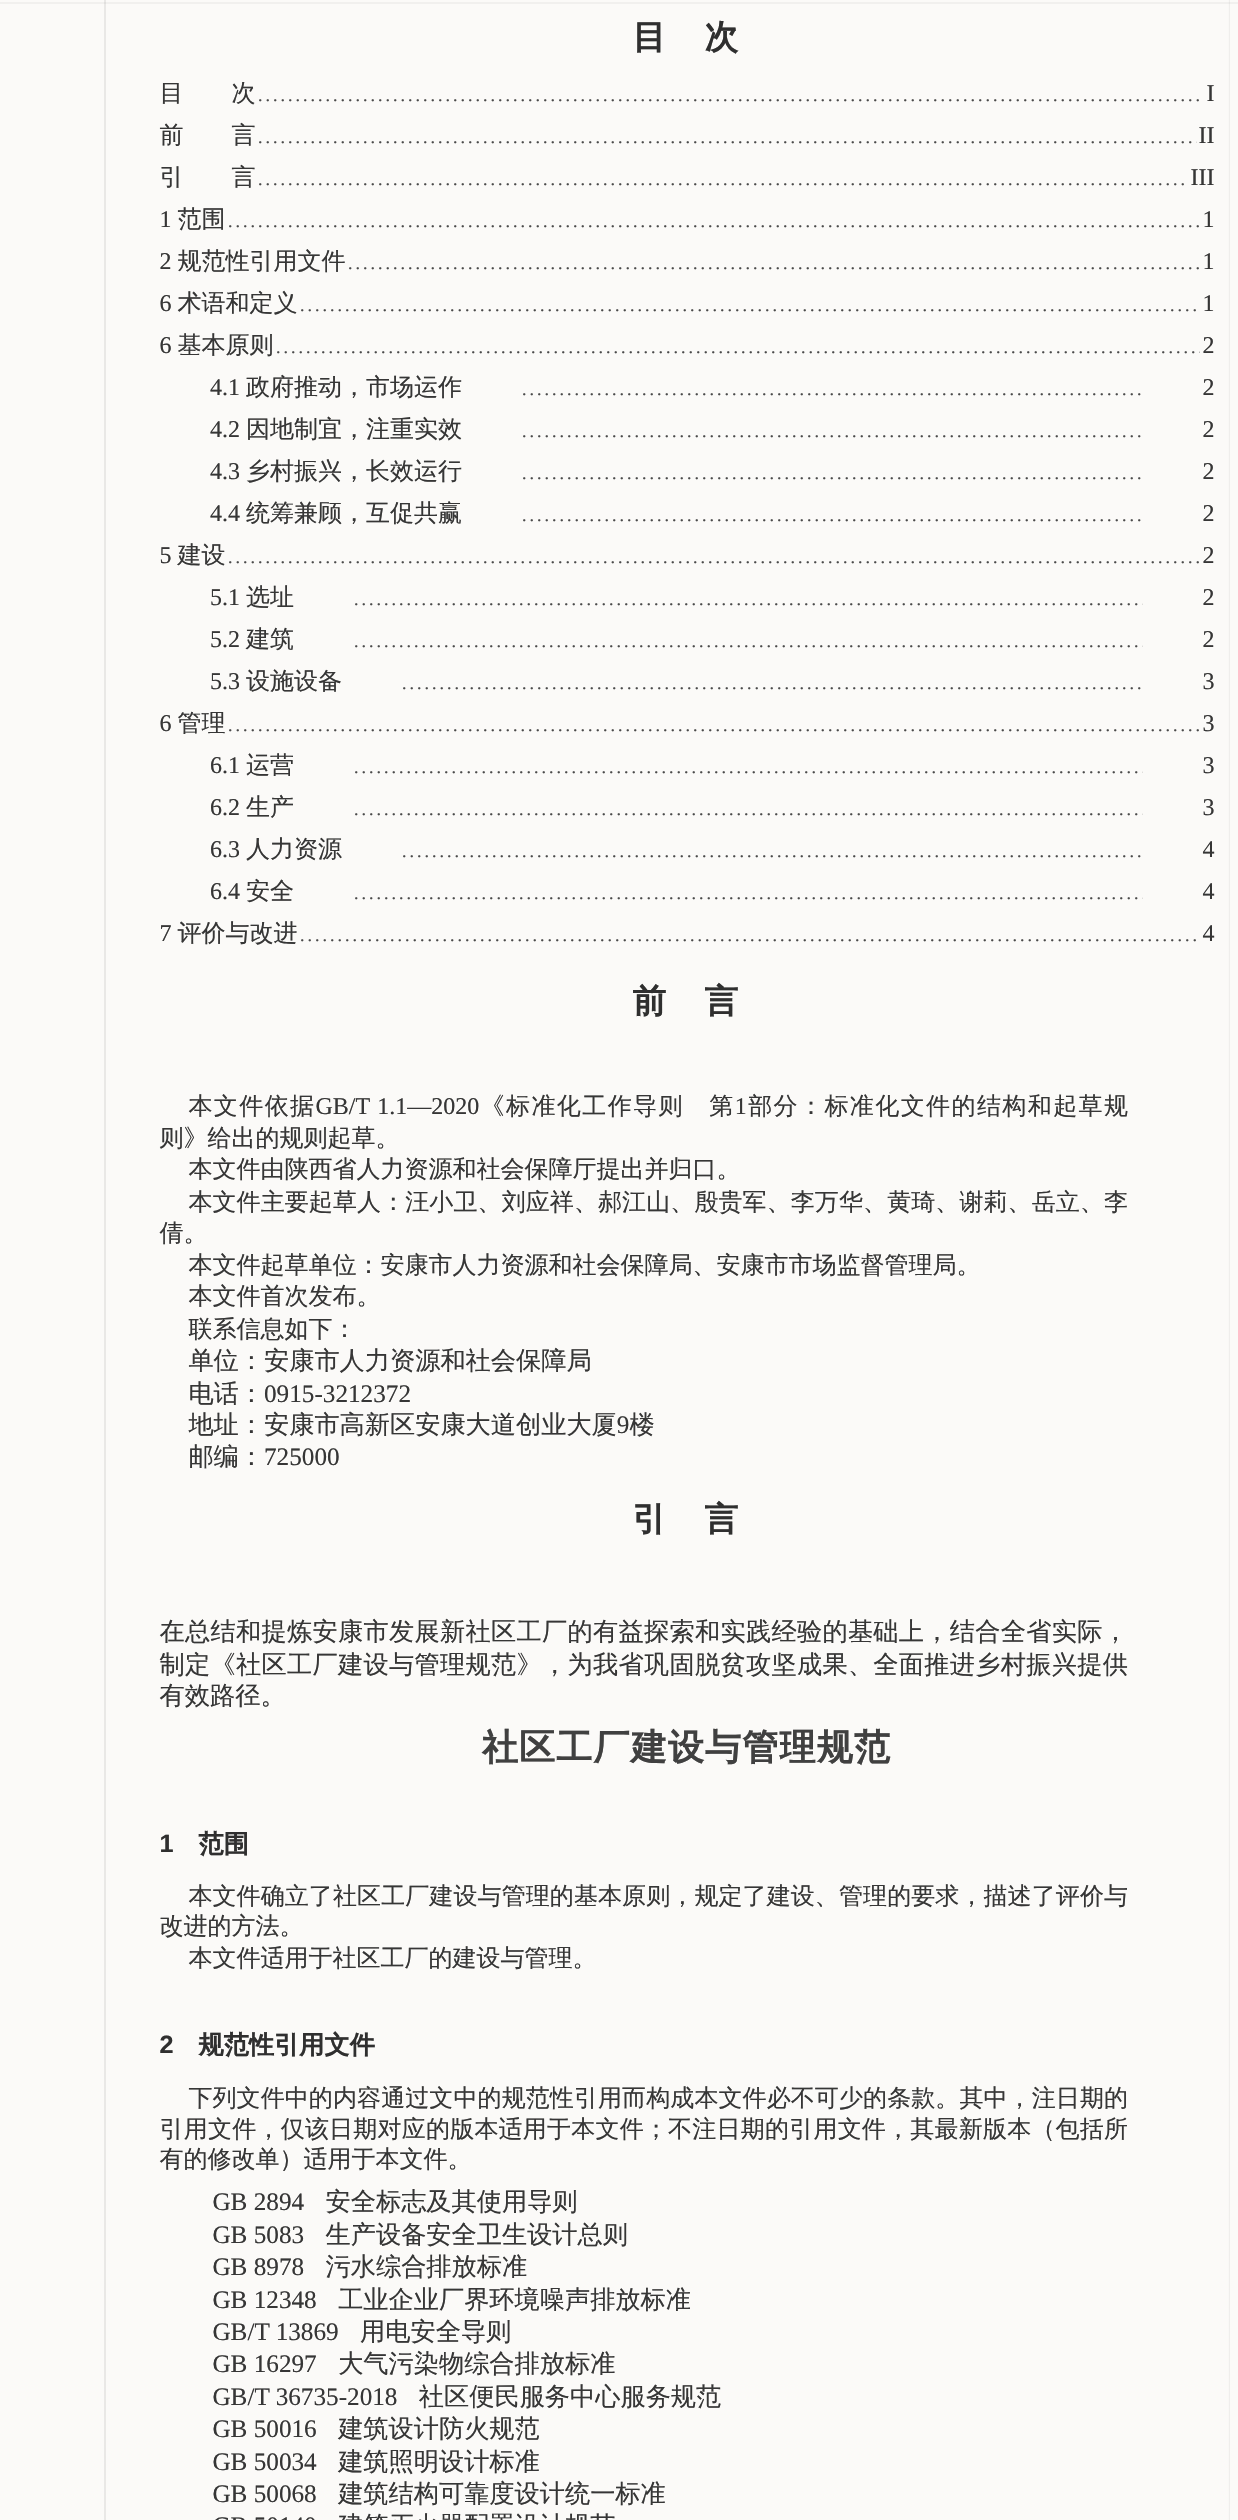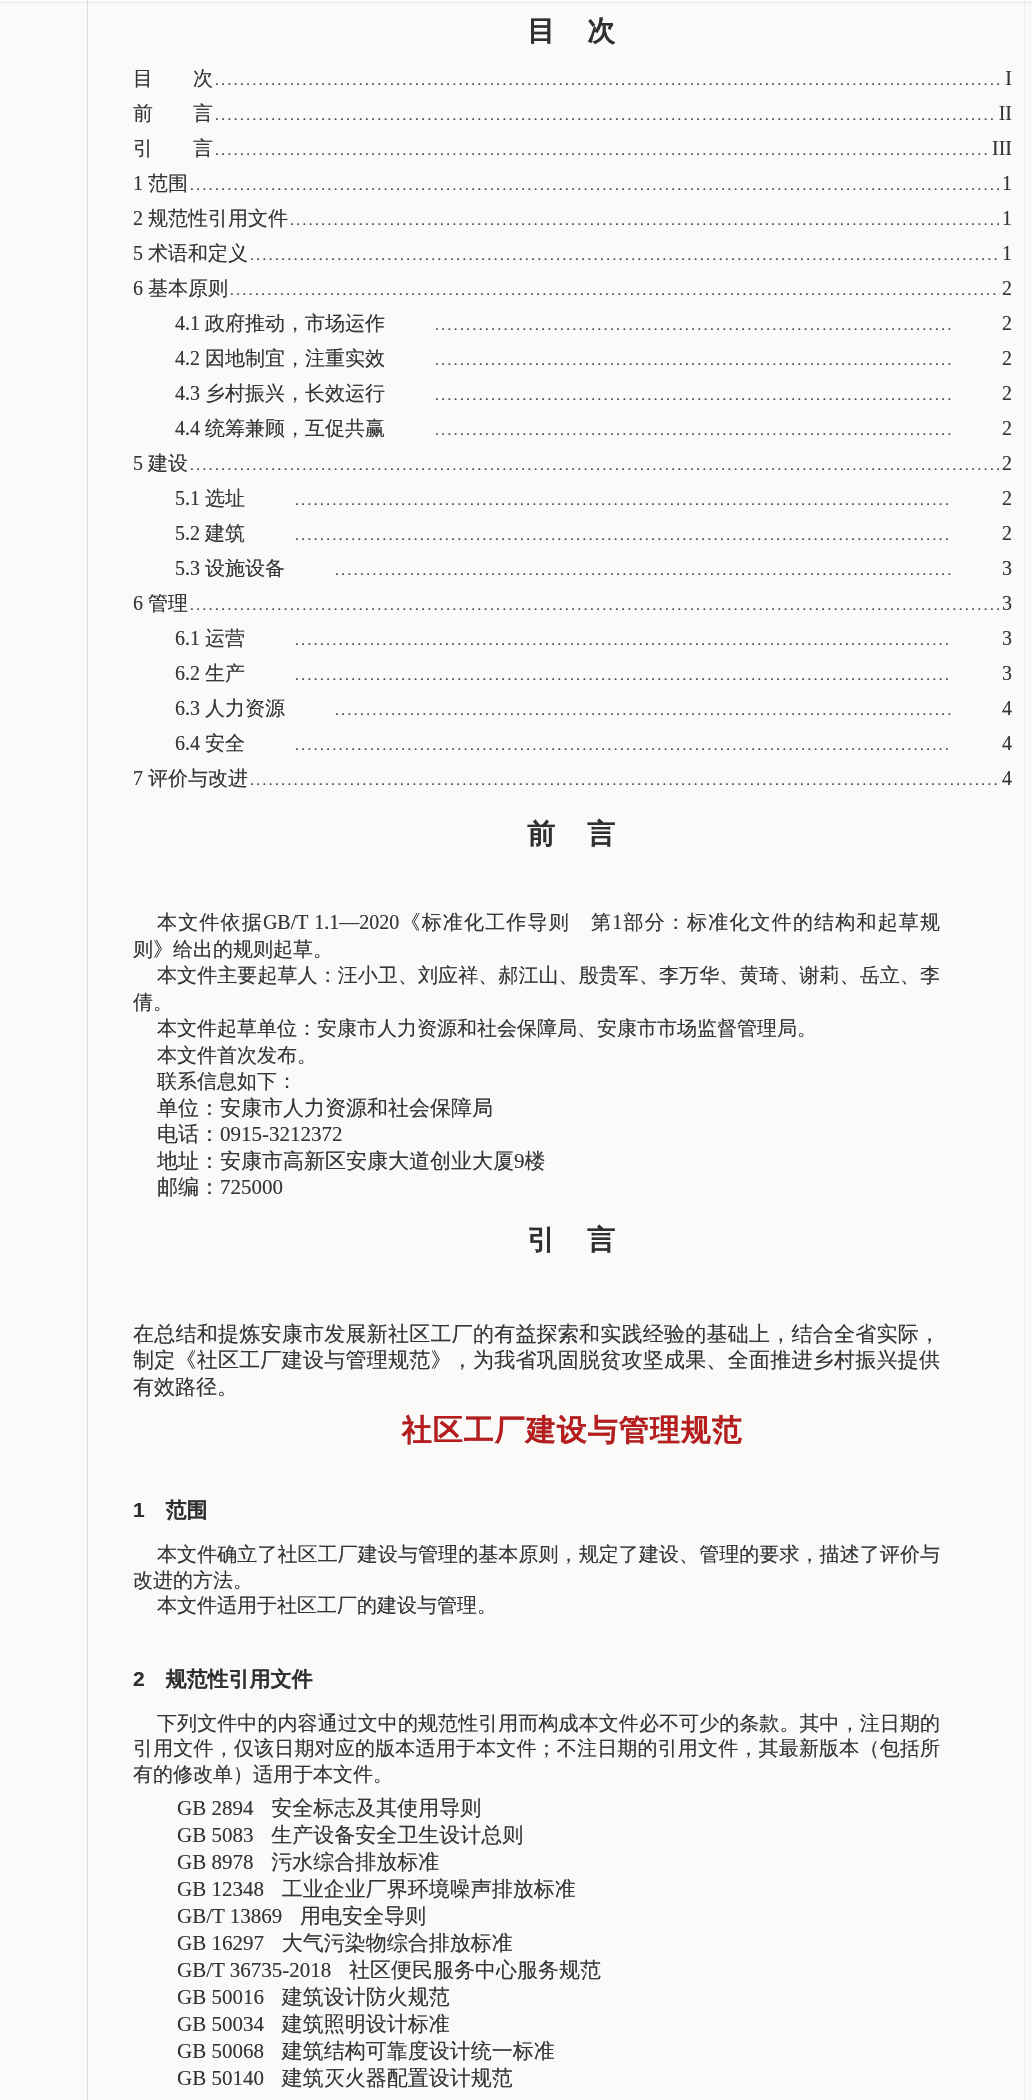--- a/index.html
+++ b/index.html
@@ -37,21 +37,21 @@
   .body-block{margin-top:58px;margin-right:72px;}
   .body-para{margin:0;font-size:20px;line-height:26.5px;text-align:justify;font-family:Liberation Serif, serif;}
   .body-para.indent{text-indent:24px;}
   .contact-block{padding-left:24px;}
   .contact-line{margin:0;font-size:21px;line-height:26.5px;}
 
   .intro-para{margin:64px 72px 0 0;font-size:21px;line-height:26.5px;text-align:justify;}
 
   .doc-title{
     margin:10px 0 0;text-align:center;font-family:"Liberation Sans","DejaVu Sans",sans-serif;
-    font-weight:700;font-size:30px;line-height:40px;color:#b91c1c;letter-spacing:1px;
+    font-weight:700;font-size:30px;line-height:40px;color:#404040;letter-spacing:1px;
   }
 
   .sec-heading{
     margin:46px 0 0;font-family:"Liberation Sans","DejaVu Sans",sans-serif;
     font-weight:700;font-size:21px;line-height:28px;color:#2f2f2f;
   }
   .sec-paras{margin-top:18px;margin-right:72px;}
   .sec-paras .body-para{line-height:25.5px;}
 
   .ref-list{margin-top:8px;padding-left:44px;}
@@ -89,21 +89,21 @@
         <span class="toc-label">1 范围</span>
         <span class="toc-dots"></span>
         <span class="toc-page">1</span>
       </div>
       <div class="toc-row">
         <span class="toc-label">2 规范性引用文件</span>
         <span class="toc-dots"></span>
         <span class="toc-page">1</span>
       </div>
       <div class="toc-row">
-        <span class="toc-label">5 术语和定义</span>
+        <span class="toc-label">6 术语和定义</span>
         <span class="toc-dots"></span>
         <span class="toc-page">1</span>
       </div>
       <div class="toc-row">
         <span class="toc-label">6 基本原则</span>
         <span class="toc-dots"></span>
         <span class="toc-page">2</span>
       </div>
       <div class="toc-row lvl1">
         <span class="toc-label">4.1 政府推动，市场运作</span>
@@ -175,20 +175,21 @@
         <span class="toc-dots"></span>
         <span class="toc-page">4</span>
       </div>
     </div>
 
   <h1 class="doc-heading h-foreword">前　言</h1>
 
   <div class="body-block">
     <div id="foreword-paras">
         <p class="body-para indent">本文件依据GB/T 1.1—2020《标准化工作导则　第1部分：标准化文件的结构和起草规则》给出的规则起草。</p>
+        <p class="body-para indent">本文件由陕西省人力资源和社会保障厅提出并归口。</p>
         <p class="body-para indent">本文件主要起草人：汪小卫、刘应祥、郝江山、殷贵军、李万华、黄琦、谢莉、岳立、李倩。</p>
         <p class="body-para indent">本文件起草单位：安康市人力资源和社会保障局、安康市市场监督管理局。</p>
       </div>
     <p class="body-para indent">本文件首次发布。</p>
     <p class="body-para indent">联系信息如下：</p>
     <div class="contact-block" id="contact-lines">
         <p class="contact-line">单位：安康市人力资源和社会保障局</p>
         <p class="contact-line">电话：0915-3212372</p>
         <p class="contact-line">地址：安康市高新区安康大道创业大厦9楼</p>
         <p class="contact-line">邮编：725000</p>

